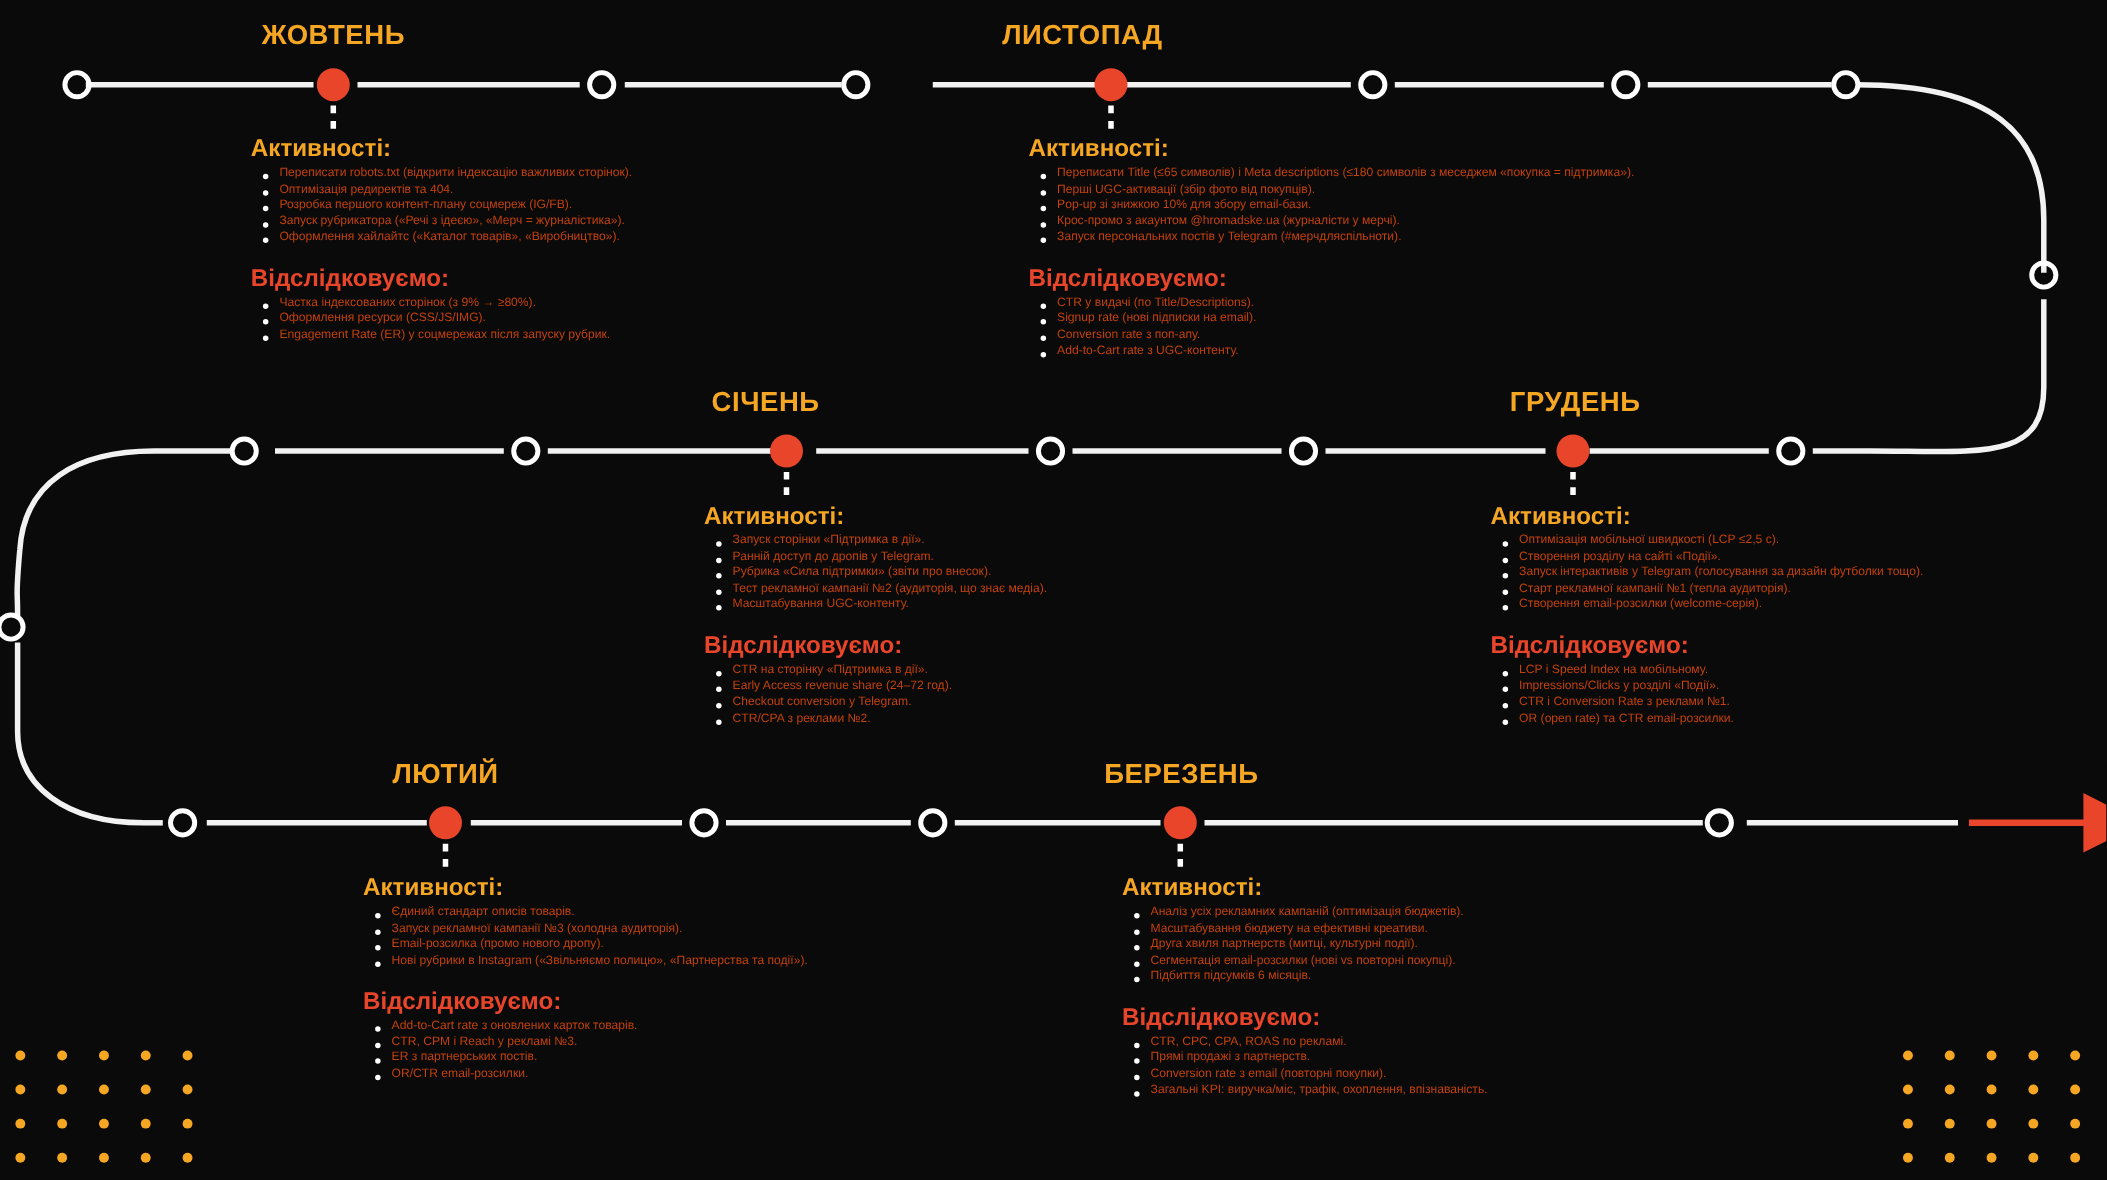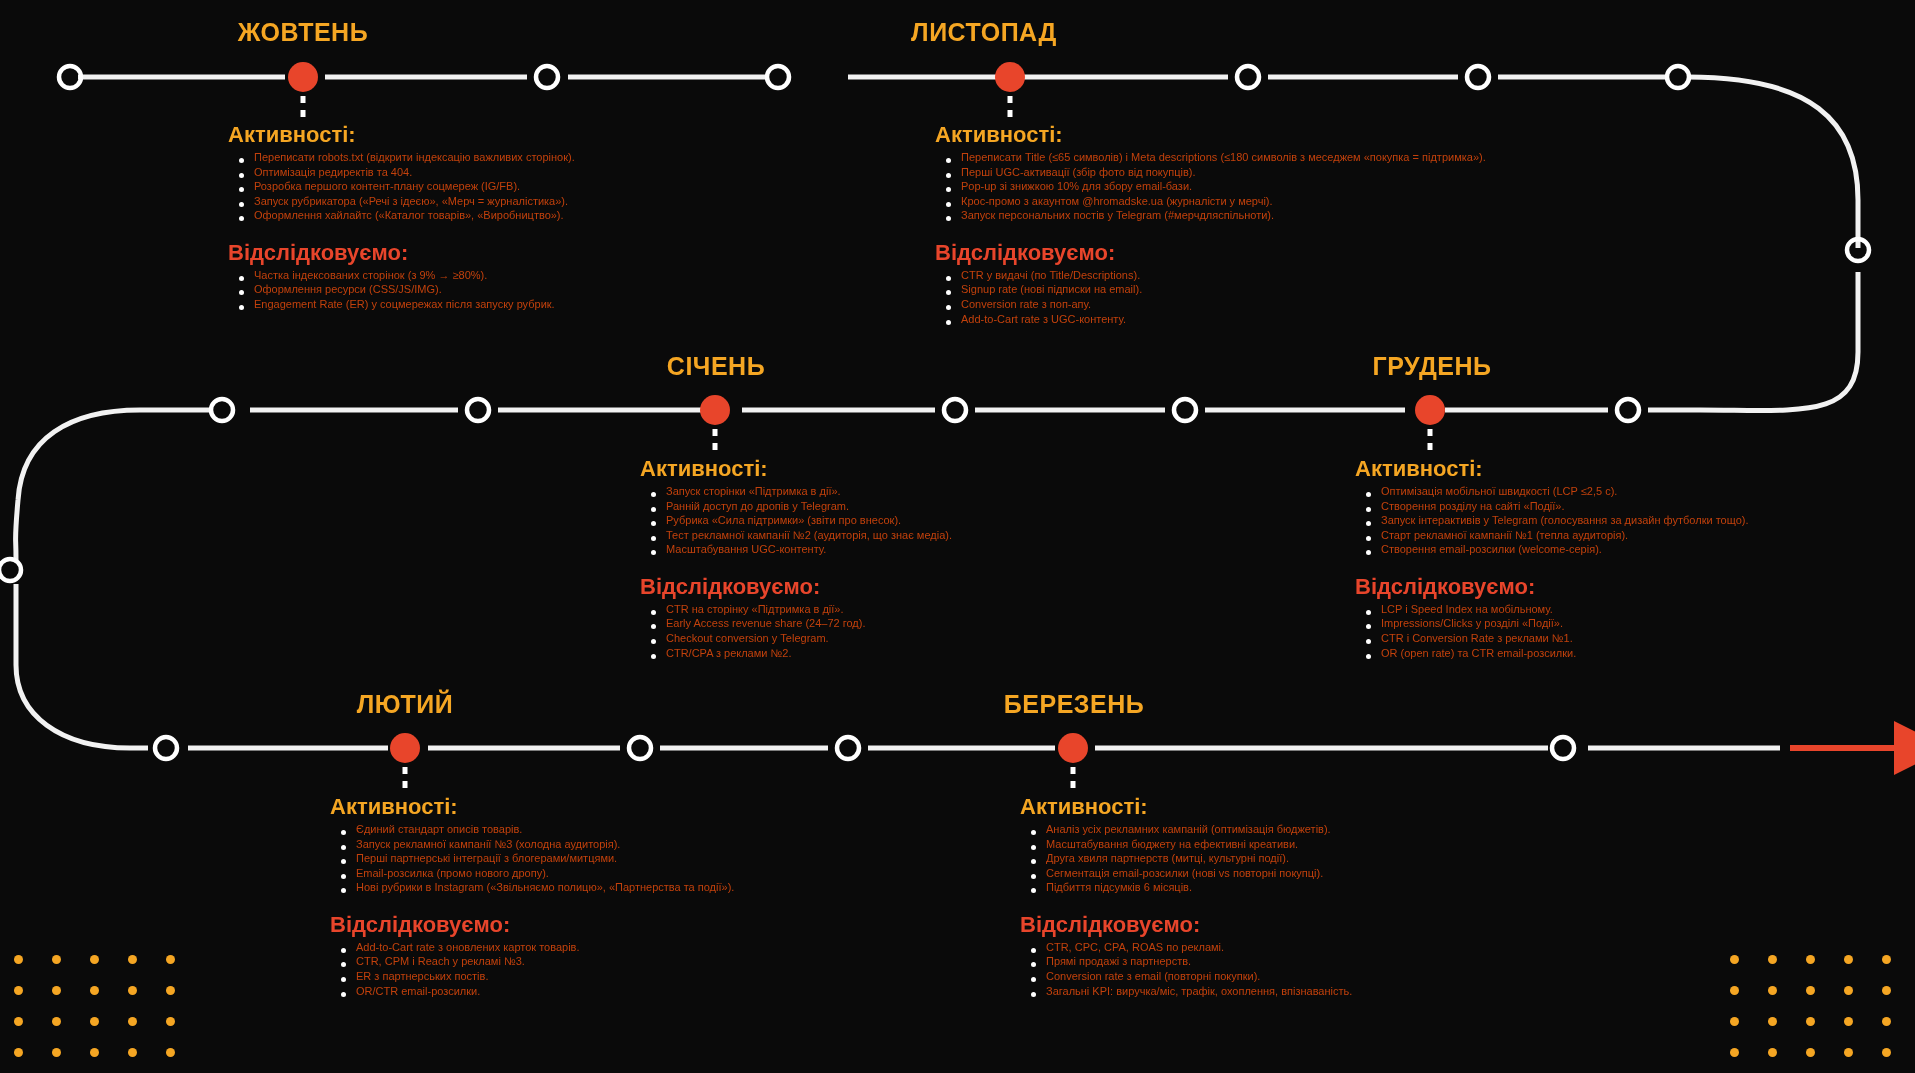--- a/index.html
+++ b/index.html
@@ -165,21 +165,21 @@
       <line x1="1430" y1="429" x2="1430" y2="456"></line>
       <line x1="715" y1="429" x2="715" y2="456"></line>
       <line x1="405" y1="767" x2="405" y2="794"></line>
       <line x1="1073" y1="767" x2="1073" y2="794"></line>
     </g>
   </svg>
 
   <div class="month-label" style="left:303px; top:18px;">ЖОВТЕНЬ</div>
   <div class="month-label" style="left:984px; top:18px;">ЛИСТОПАД</div>
   <div class="month-label" style="left:1432px; top:352px;">ГРУДЕНЬ</div>
-  <div class="month-label" style="left:716px; top:352px;">СІЧЕНЬ</div>
+  <div class="month-label" style="left:696px; top:352px;">СІЧЕНЬ</div>
   <div class="month-label" style="left:405px; top:690px;">ЛЮТИЙ</div>
   <div class="month-label" style="left:1074px; top:690px;">БЕРЕЗЕНЬ</div>
 
   <div class="block" style="left:228px; top:122px; width:560px;">
     <div class="sec-title acts">Активності:</div>
     <ul class="bul">
       <li>Переписати robots.txt (відкрити індексацію важливих сторінок).</li>
       <li>Оптимізація редиректів та 404.</li>
       <li>Розробка першого контент-плану соцмереж (IG/FB).</li>
       <li>Запуск рубрикатора («Речі з ідеєю», «Мерч = журналістика»).</li>
@@ -249,21 +249,20 @@
       <li>Checkout conversion у Telegram.</li>
       <li>CTR/CPA з реклами №2.</li>
     </ul>
   </div>
 
   <div class="block" style="left:330px; top:794px; width:560px;">
     <div class="sec-title acts">Активності:</div>
     <ul class="bul">
       <li>Єдиний стандарт описів товарів.</li>
       <li>Запуск рекламної кампанії №3 (холодна аудиторія).</li>
-      <li>Перші партнерські інтеграції з блогерами/митцями.</li>
       <li>Email-розсилка (промо нового дропу).</li>
       <li>Нові рубрики в Instagram («Звільняємо полицю», «Партнерства та події»).</li>
     </ul>
     <div class="gap"></div>
     <div class="sec-title track">Відслідковуємо:</div>
     <ul class="bul">
       <li>Add-to-Cart rate з оновлених карток товарів.</li>
       <li>CTR, CPM і Reach у рекламі №3.</li>
       <li>ER з партнерських постів.</li>
       <li>OR/CTR email-розсилки.</li>

